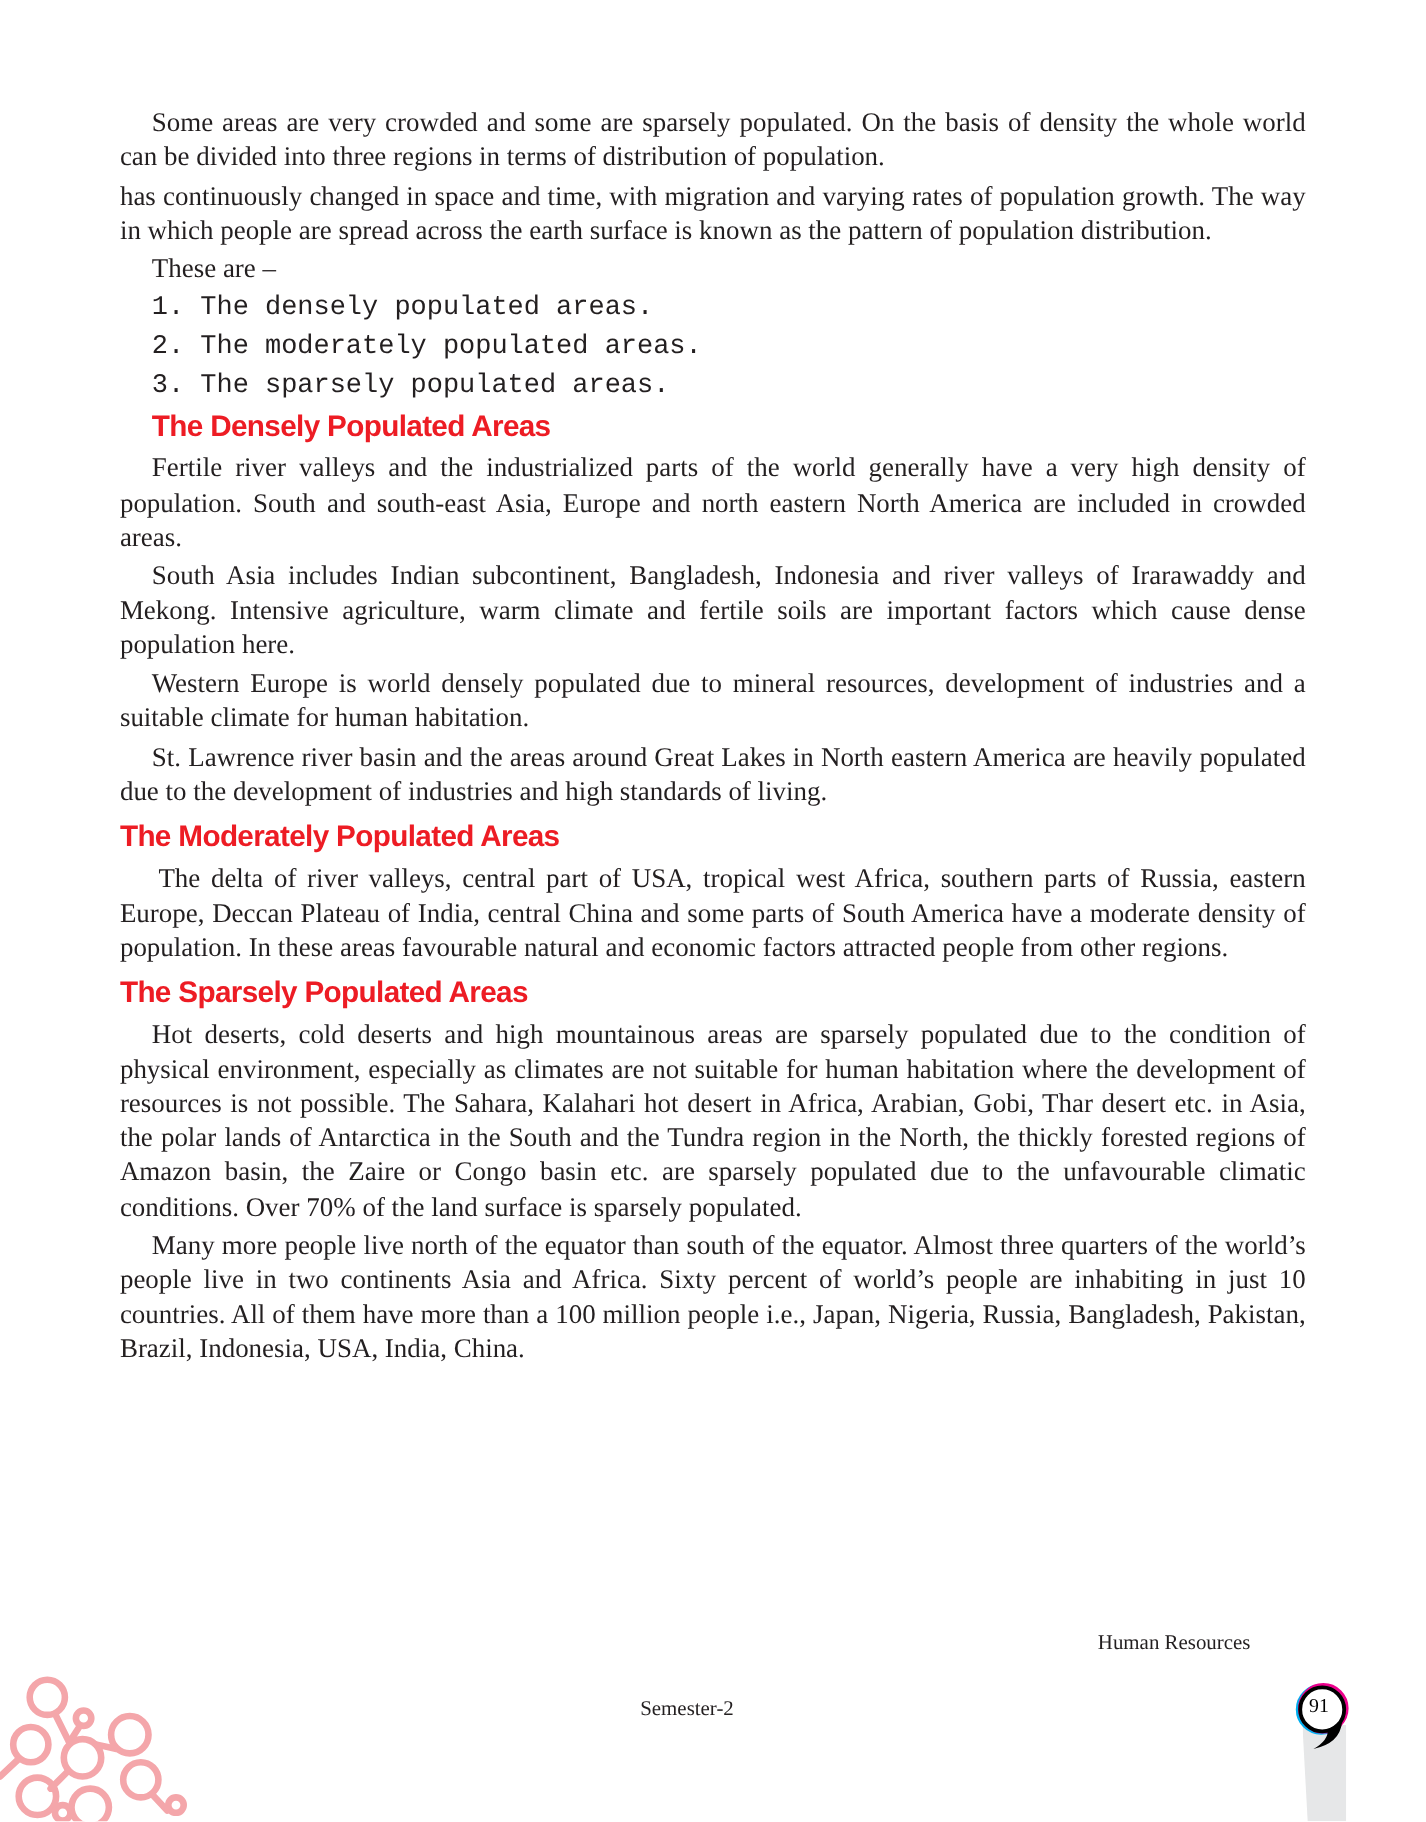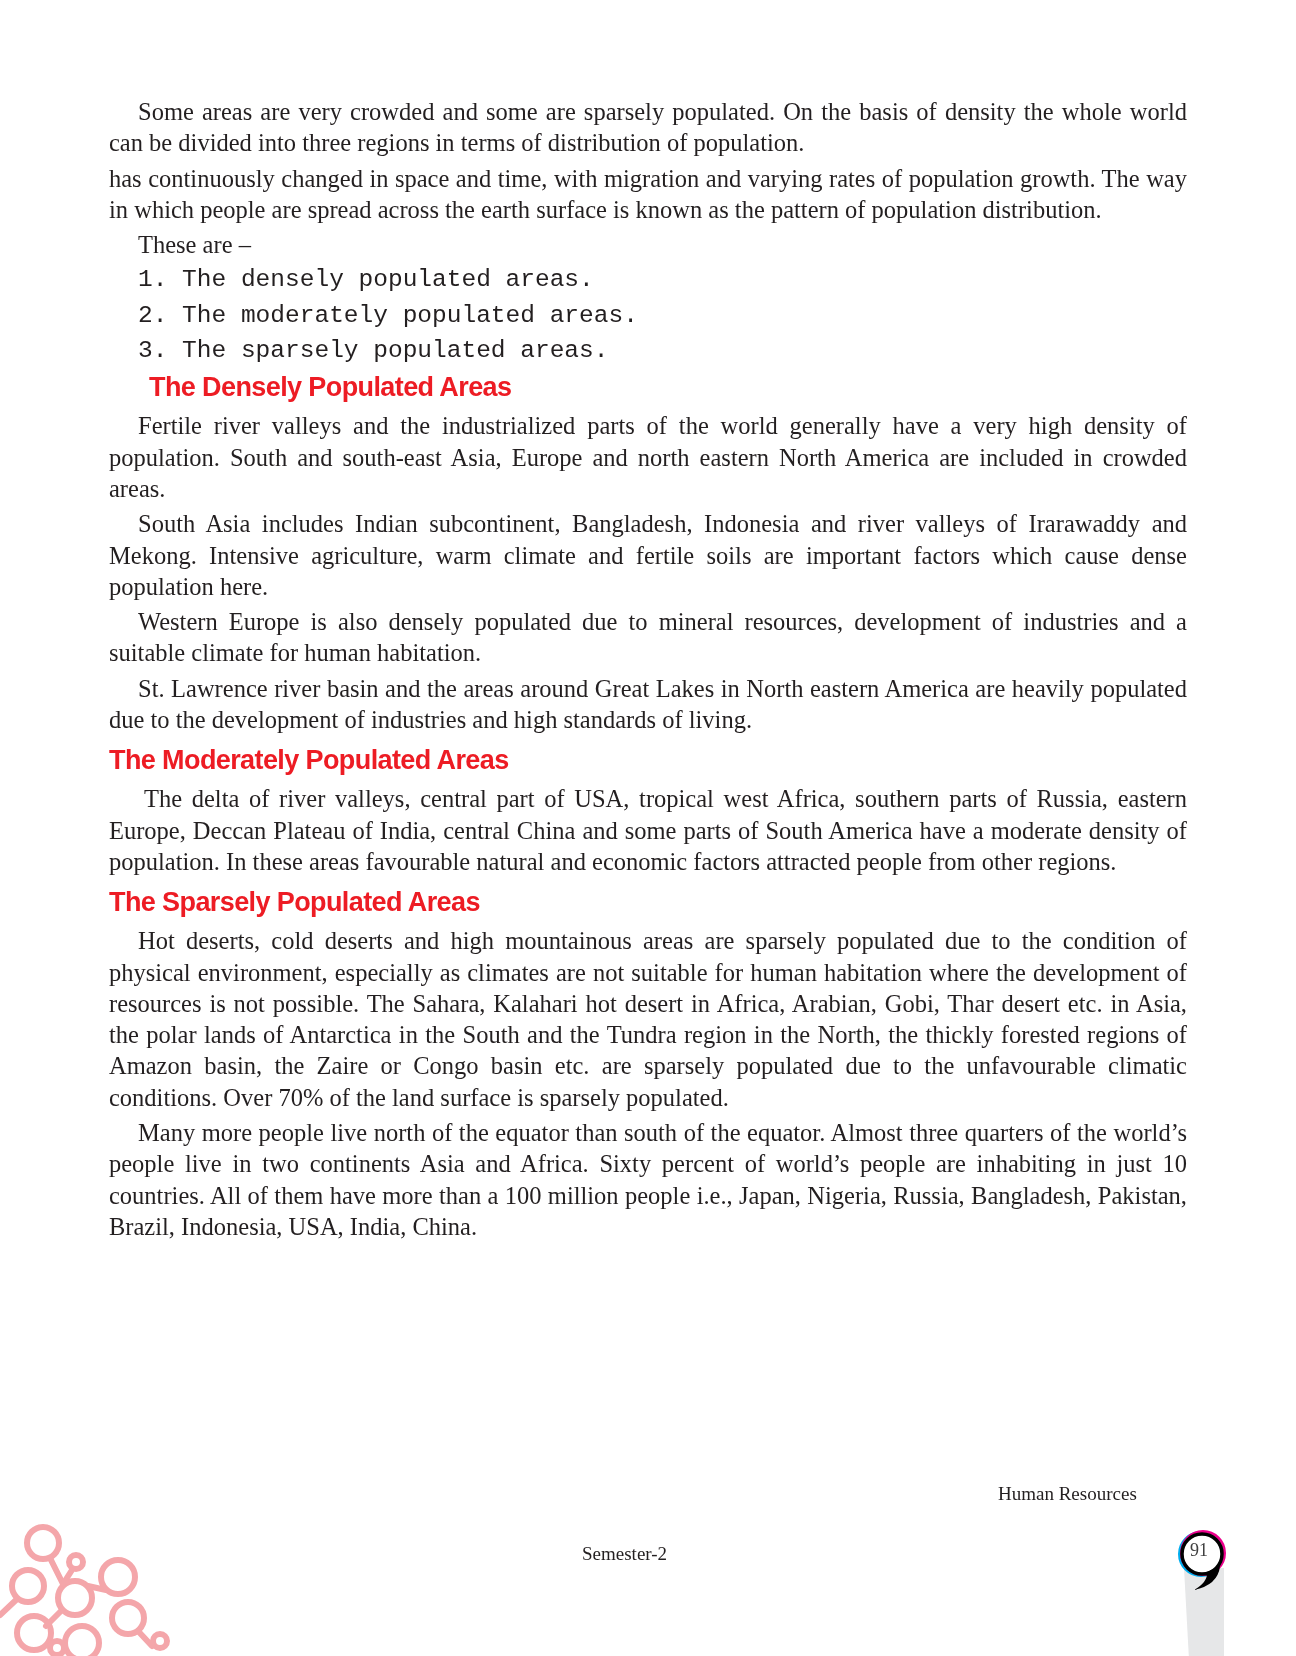--- a/index.html
+++ b/index.html
@@ -12,52 +12,52 @@
     font-family: "Liberation Serif", "DejaVu Serif", serif;
     font-size: 24.5px; line-height: 31.3px; text-align: justify; margin: 0 0 4px 0;
     text-indent: 29px;
   }
   .p.noindent { text-indent: 0; }
   .li { font-family: Liberation Mono, monospace; font-size: 24.5px; line-height: 31.3px; margin: 0 0 4px 29px; }
   h2 {
     font-family: "Liberation Sans", "DejaVu Sans", sans-serif; font-weight: bold;
     color: #ed1c24; font-size: 27px; line-height: 34px; margin: 2px 0 6px 0; letter-spacing: -0.6px;
   }
-  h2.indented { margin-left: 40px; }
+  h2.indented { margin-left: 29px; }
   .footer-center {
     position: absolute; left: 582px; top: 1543px; font-family: "Liberation Serif", serif; font-size: 19px; color: #231f20;
   }
   .footer-right {
     position: absolute; left: 998px; top: 1483px; font-family: "Liberation Serif", serif; font-size: 19px; color: #231f20;
   }
   .tab {
     position: absolute; left: 1184px; top: 1568px; width: 40px; height: 88px; background: #e6e7e8;
     clip-path: polygon(0 0, 100% 0, 100% 100%, 12% 100%);
   }
   .badge { position: absolute; left: 1174px; top: 1530px; width: 56px; height: 70px; }
   .badge-num {
-    position: absolute; left: 1190px; top: 1540px; font-family: "Liberation Serif", serif; font-size: 18px; color: #404040;
+    position: absolute; left: 1190px; top: 1540px; font-family: "Liberation Serif", serif; font-size: 18px; color: #000000;
   }
   .deco { position: absolute; left: 0; top: 1500px; width: 200px; height: 156px; }
 </style>
 </head>
 <body>
 
 <div class="page">
   <p class="p">Some areas are very crowded and some are sparsely populated. On the basis of density the whole world can be divided into three regions in terms of distribution of population.</p>
   <p class="p noindent">has continuously changed in space and time, with migration and varying rates of population growth. The way in which people are spread across the earth surface is known as the pattern of population distribution.</p>
   <p class="p">These are –</p>
   <div class="li">1. The densely populated areas.</div>
   <div class="li">2. The moderately populated areas.</div>
   <div class="li">3. The sparsely populated areas.</div>
 
   <h2 class="indented">The Densely Populated Areas</h2>
   <p class="p">Fertile river valleys and the industrialized parts of the world generally have a very high density of population. South and south-east Asia, Europe and north eastern North America are included in crowded areas.</p>
   <p class="p">South Asia includes Indian subcontinent, Bangladesh, Indonesia and river valleys of Irarawaddy and Mekong. Intensive agriculture, warm climate and fertile soils are important factors which cause dense population here.</p>
-  <p class="p">Western Europe is also densely populated due to mineral resources, development of industries and a suitable climate for human habitation.</p>
+  <p class="p">Western Europe is world densely populated due to mineral resources, development of industries and a suitable climate for human habitation.</p>
   <p class="p">St. Lawrence river basin and the areas around Great Lakes in North eastern America are heavily populated due to the development of industries and high standards of living.</p>
 
   <h2 style="margin-top:8px">The Moderately Populated Areas</h2>
   <p class="p" style="text-indent:35px">The delta of river valleys, central part of USA, tropical west Africa, southern parts of Russia, eastern Europe, Deccan Plateau of India, central China and some parts of South America have a moderate density of population. In these areas favourable natural and economic factors attracted people from other regions.</p>
 
   <h2 style="margin-top:8px">The Sparsely Populated Areas</h2>
   <p class="p">Hot deserts, cold deserts and high mountainous areas are sparsely populated due to the condition of physical environment, especially as climates are not suitable for human habitation where the development of resources is not possible. The Sahara, Kalahari hot desert in Africa, Arabian, Gobi, Thar desert etc. in Asia, the polar lands of Antarctica in the South and the Tundra region in the North, the thickly forested regions of Amazon basin, the Zaire or Congo basin etc. are sparsely populated due to the unfavourable climatic conditions. Over 70% of the land surface is sparsely populated.</p>
   <p class="p">Many more people live north of the equator than south of the equator. Almost three quarters of the world’s people live in two continents Asia and Africa. Sixty percent of world’s people are inhabiting in just 10 countries. All of them have more than a 100 million people i.e., Japan, Nigeria, Russia, Bangladesh, Pakistan, Brazil, Indonesia, USA, India, China.</p>
 </div>
 

